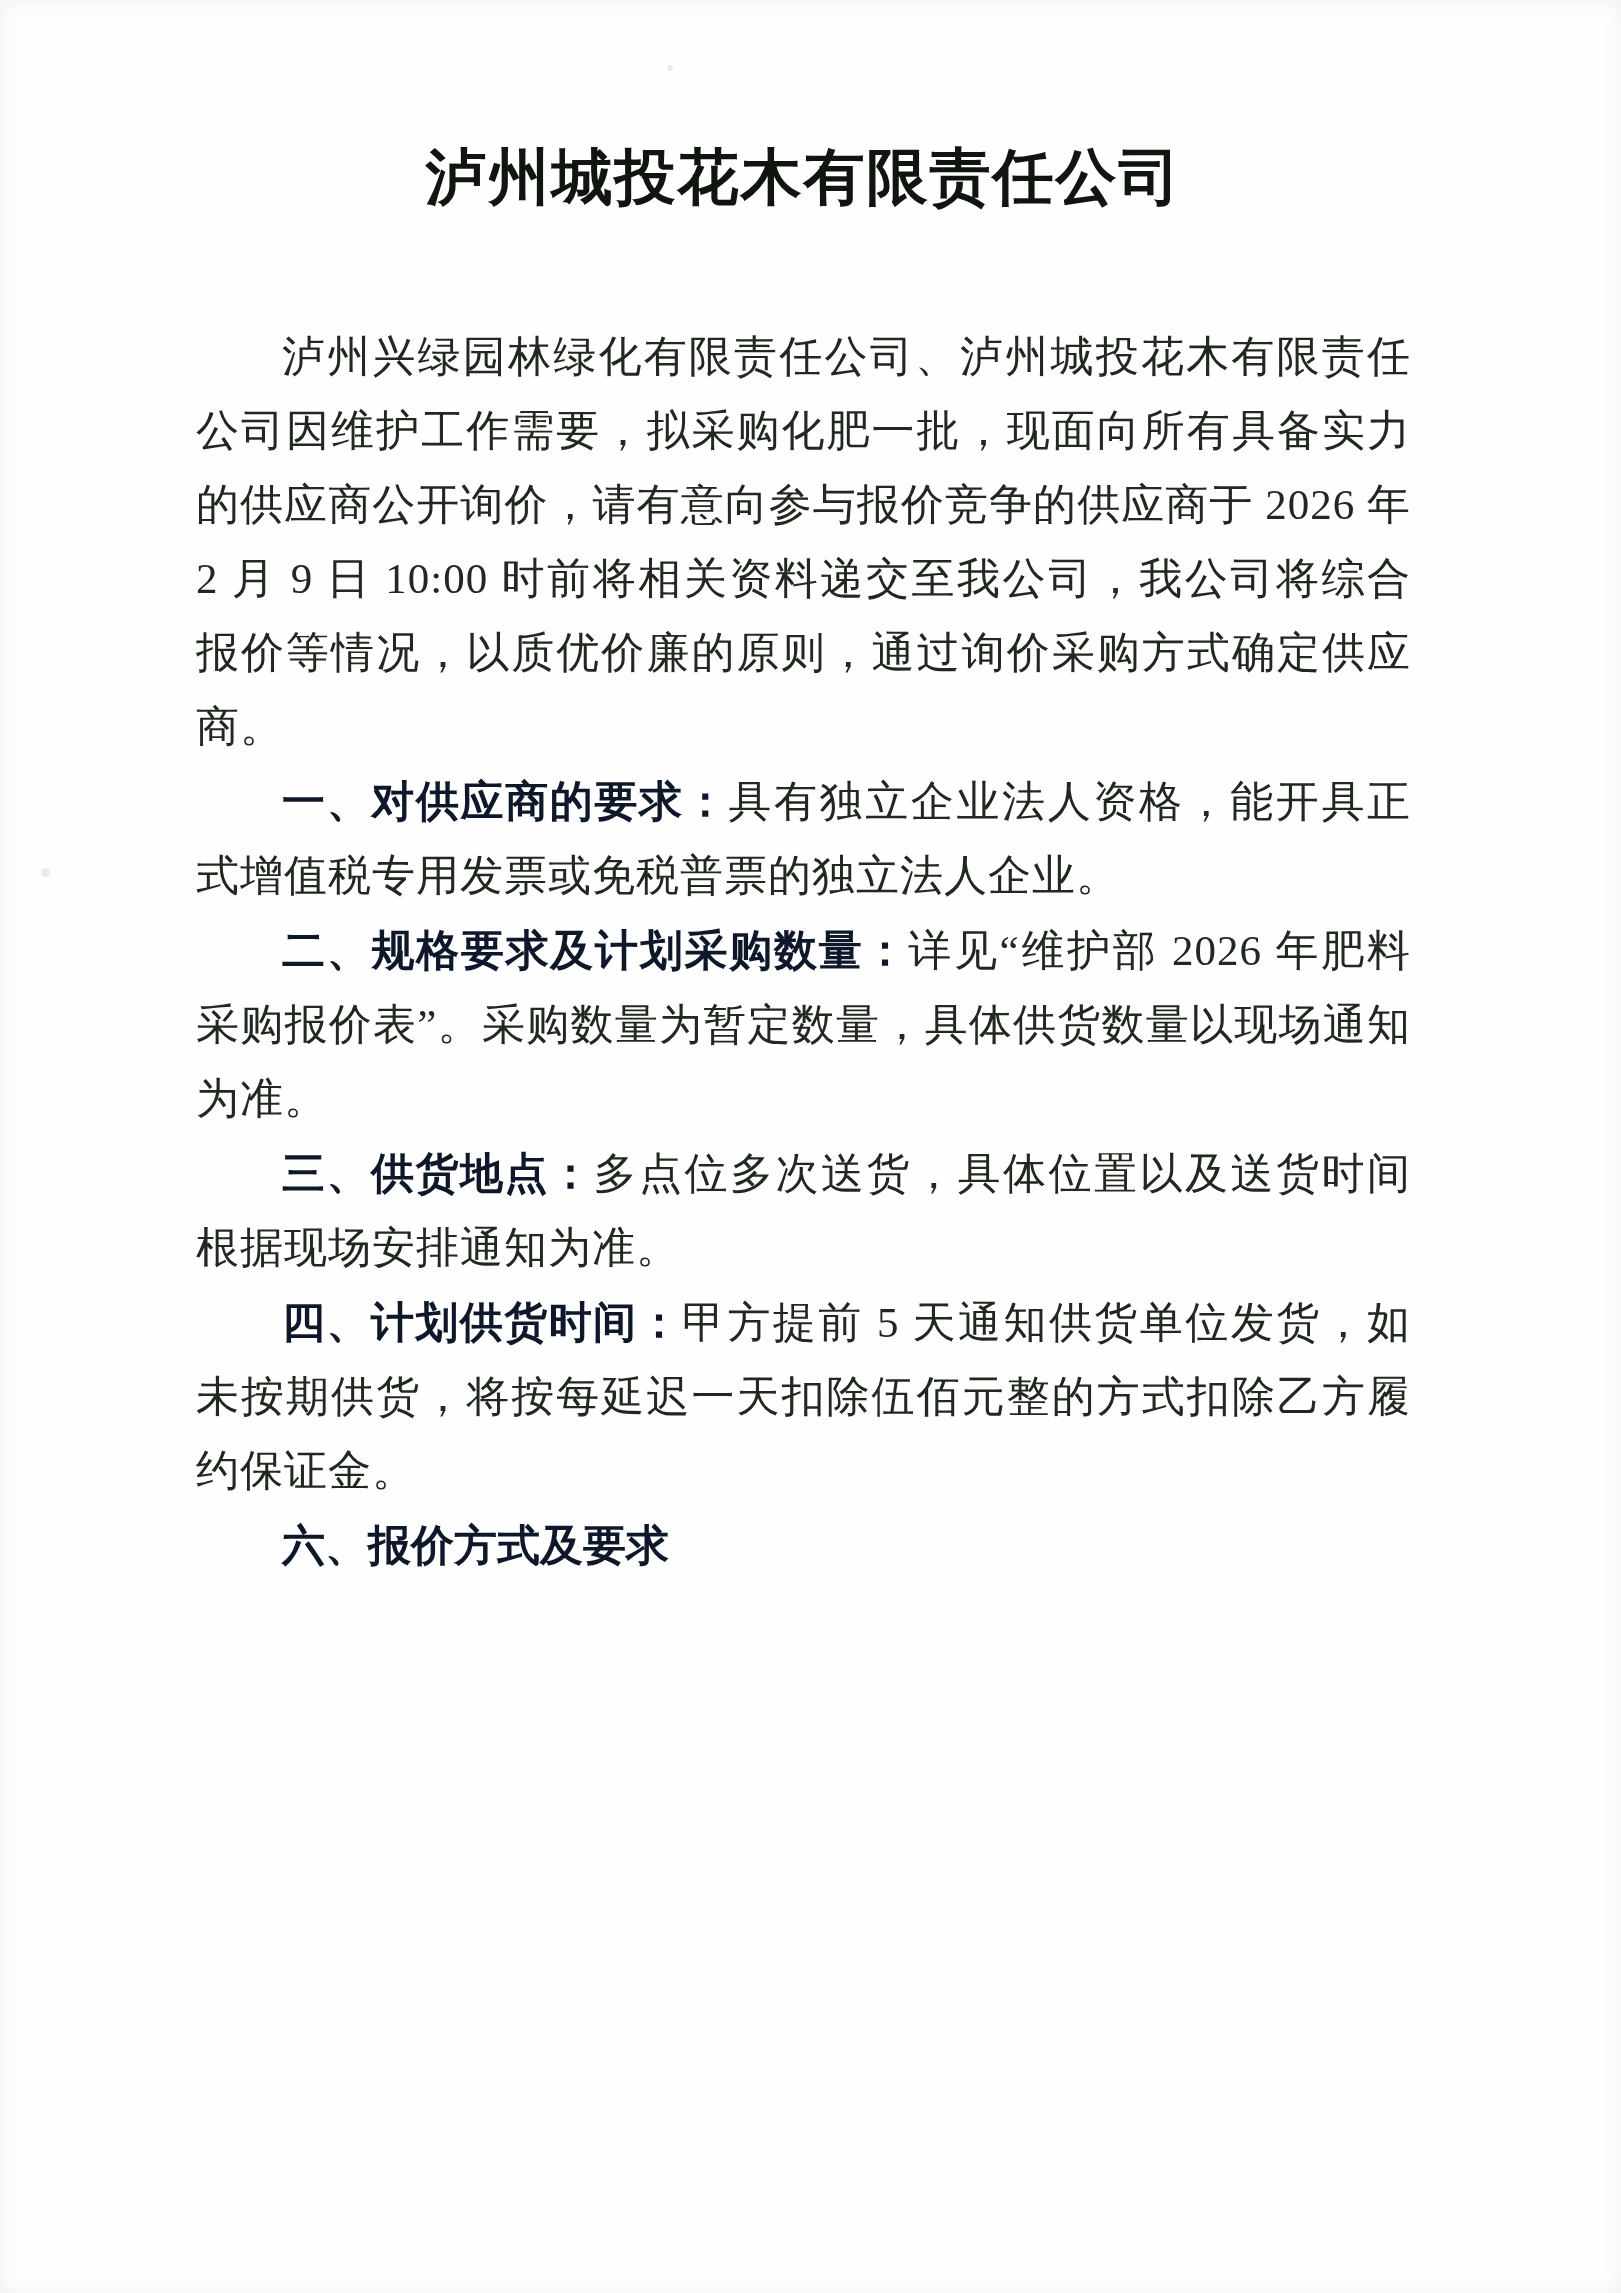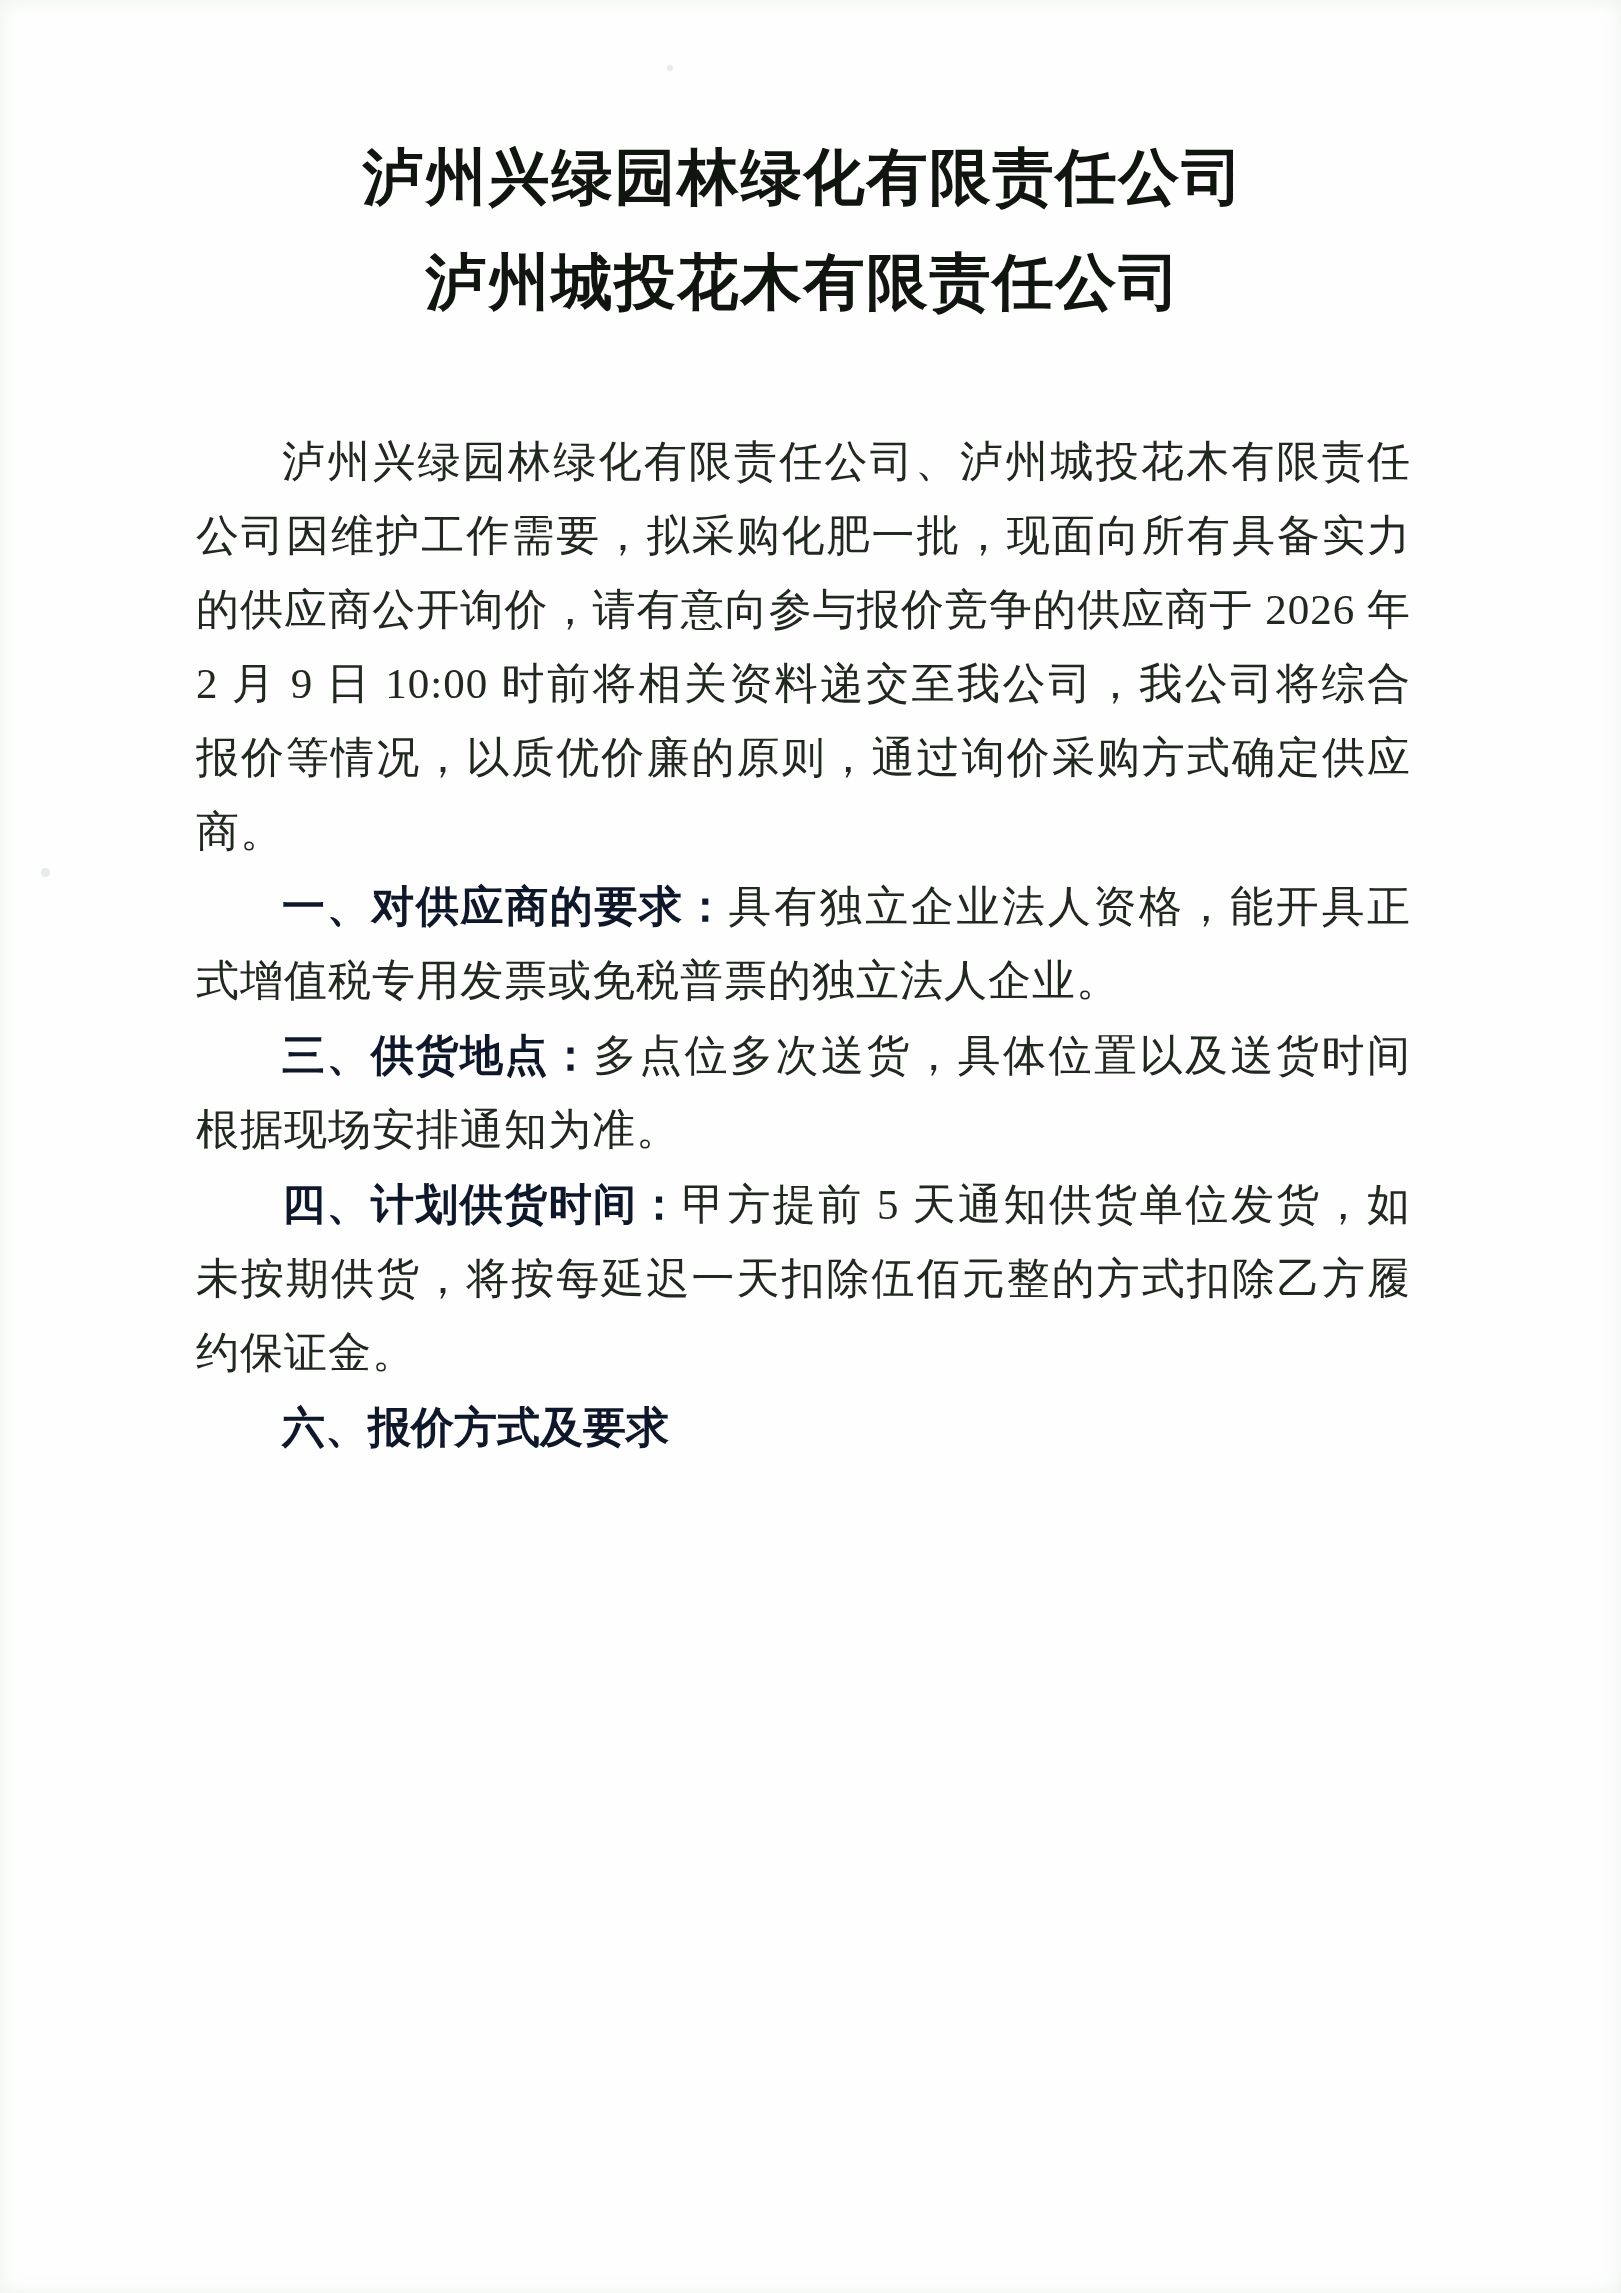--- a/index.html
+++ b/index.html
@@ -76,27 +76,27 @@
 </style>
 </head>
 <body>
 
 <div class="page">
 
   <div class="scan-speck speck-1"></div>
   <div class="scan-speck speck-2"></div>
 
   <div class="title-block">
-    <span class="title-line">泸州兴绿园林绿化有限责任公司</span>
     <span class="title-line">泸州城投花木有限责任公司</span>
   </div>
 
   <div class="content" id="paragraphs">
       <p class="body-para"><span>泸州兴绿园林绿化有限责任公司、泸州城投花木有限责任公司因维护工作需要，拟采购化肥一批，现面向所有具备实力的供应商公开询价，请有意向参与报价竞争的供应商于 2026 年 2 月 9 日 10:00 时前将相关资料递交至我公司，我公司将综合报价等情况，以质优价廉的原则，通过询价采购方式确定供应商。</span></p>
       <p class="body-para"><strong>一、对供应商的要求：</strong><span>具有独立企业法人资格，能开具正式增值税专用发票或免税普票的独立法人企业。</span></p>
+      <p class="body-para"><strong>二、规格要求及计划采购数量：</strong><span>详见“维护部 2026 年肥料采购报价表”。采购数量为暂定数量，具体供货数量以现场通知为准。</span></p>
       <p class="body-para"><strong>三、供货地点：</strong><span>多点位多次送货，具体位置以及送货时间根据现场安排通知为准。</span></p>
       <p class="body-para"><strong>四、计划供货时间：</strong><span>甲方提前 5 天通知供货单位发货，如未按期供货，将按每延迟一天扣除伍佰元整的方式扣除乙方履约保证金。</span></p>
       <p class="body-para"><strong>六、报价方式及要求</strong></p>
     </div>
 
 
 </div>
 
 
 </body></html>

